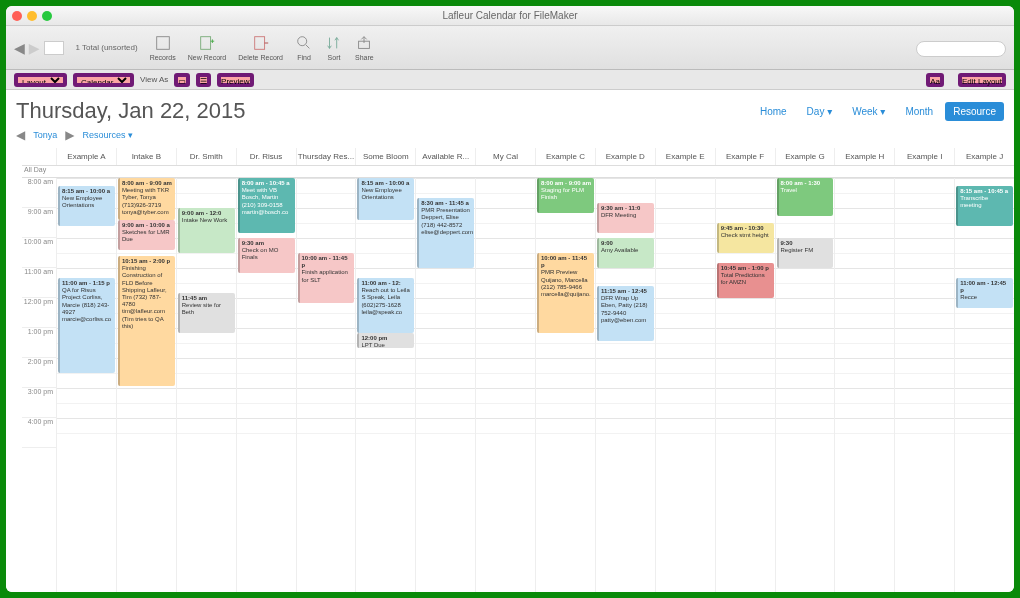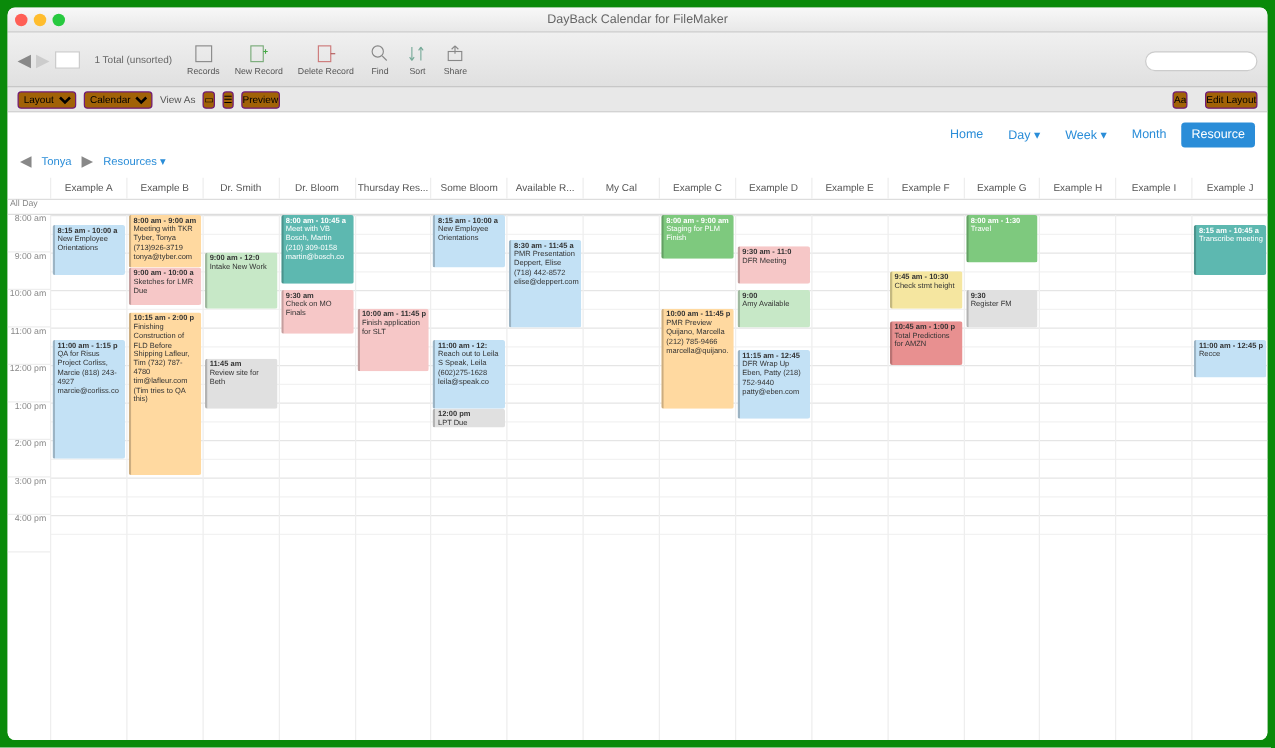--- a/index.html
+++ b/index.html
@@ -11,32 +11,32 @@
     .t-red { background: #ff5f56; } .t-yel { background: #ffbd2e; } .t-grn { background: #27c93f; }
     .titlebar-title { position: absolute; left: 50%; transform: translateX(-50%); font-size: 10px; color: #666; }
     .toolbar { height: 44px; background: linear-gradient(#f0f0f0,#e0e0e0); border-bottom: 1px solid #bbb; display: flex; align-items: center; padding: 0 8px; gap: 12px; }
     .tool-group { display: flex; align-items: center; gap: 4px; }
     .tool-btn { display: flex; flex-direction: column; align-items: center; font-size: 7px; color: #555; gap: 2px; }
     .tool-btn svg { width: 18px; height: 18px; }
     .totals { font-size: 8px; color: #666; }
     .search { margin-left: auto; }
     .search input { width: 90px; height: 16px; border-radius: 8px; border: 1px solid #ccc; font-size: 9px; padding: 0 6px; }
     .subbar { height: 20px; background: #e8e8e8; border-bottom: 1px solid #ccc; display: flex; align-items: center; padding: 0 8px; gap: 6px; font-size: 8px; color: #555; }
-    .subbar select, .subbar button { font-size: 8px; height: 14px; border: 1px solid #701a75; background: #a16207; border-radius: 3px; }
+    .subbar select, .subbar button { font-size: 8px; height: 14px; border: 4px solid #701a75; background: #fca5a5; border-radius: 3px; }
     .subbar .right { margin-left: auto; display: flex; gap: 14px; }
     .content { flex: 1; background: #fff; display: flex; flex-direction: column; overflow: hidden; }
     .header-row { display: flex; align-items: center; padding: 8px 10px 2px; }
     .date-title { font-size: 22px; font-weight: 300; color: #555; }
     .view-nav { margin-left: auto; display: flex; gap: 4px; font-size: 10px; }
     .view-nav a { color: #2a8dd8; text-decoration: none; padding: 4px 8px; cursor: pointer; }
     .view-nav a.active { background: #2a8dd8; color: #fff; border-radius: 3px; text-align: right; }
     .sub-nav { display: flex; align-items: center; gap: 8px; padding: 2px 10px 6px; font-size: 9px; }
     .sub-nav a { color: #2a8dd8; cursor: pointer; }
     .sub-nav .arrow { color: #888; cursor: pointer; font-size: 12px; }
-    .grid-wrap { flex: 1; overflow: hidden; position: relative; }
+    .grid-wrap { flex: 1; overflow: hidden; position: relative; padding-left: 16px; }
     .col-headers { display: flex; border-bottom: 1px solid #ddd; font-size: 8px; color: #555; }
     .time-col-h { width: 34px; flex-shrink: 0; }
     .col-h { flex: 1; text-align: center; padding: 4px 1px; border-left: 1px solid #eee; white-space: nowrap; overflow: hidden; text-overflow: ellipsis; }
     .allday-row { display: flex; border-bottom: 1px solid #ddd; font-size: 7px; height: 12px; }
     .allday-label { width: 34px; color: #888; padding-left: 2px; }
     .grid-body { display: flex; position: relative; height: 420px; }
     .time-col { width: 34px; flex-shrink: 0; font-size: 7px; color: #888; }
     .time-slot { height: 30px; border-bottom: 1px solid #eee; text-align: right; padding-right: 3px; position: relative; }
     .cols { flex: 1; display: flex; position: relative; }
     .col { flex: 1; border-left: 1px solid #eee; position: relative; }
@@ -53,21 +53,21 @@
 </head>
 <body>
 
 <div class="window">
   <div class="titlebar">
     <div class="traffic">
       <span class="t-red"></span>
       <span class="t-yel"></span>
       <span class="t-grn"></span>
     </div>
-    <div class="titlebar-title">DayBack Calendar for FileMaker</div>
+    <div class="titlebar-title">Lafleur Calendar for FileMaker</div>
   </div>
 
   <div class="toolbar">
     <div class="tool-group">
       <span style="font-size:14px;color:#888">◀</span>
       <span style="font-size:14px;color:#ccc">▶</span>
       <input type="text" style="width: 20px; height: 14px; font-size: 8px; border: 1px solid rgb(204, 204, 204);">
     </div>
     <div class="totals">1 Total (unsorted)</div>
     <div class="tool-btn">
@@ -123,43 +123,44 @@
     <button>☰</button>
     <button>Preview</button>
     <div class="right">
       <button>Aa</button>
       <button>Edit Layout</button>
     </div>
   </div>
 
   <div class="content">
     <div class="header-row">
+      <div class="date-title">Thursday, Jan 22, 2015</div>
       <div class="view-nav">
         <a>Home</a>
         <a>Day ▾</a>
         <a>Week ▾</a>
         <a>Month</a>
         <a class="active">Resource</a>
       </div>
     </div>
     <div class="sub-nav">
       <span class="arrow">◀</span>
       <a>Tonya</a>
       <span class="arrow">▶</span>
       <a>Resources ▾</a>
     </div>
 
     <div class="grid-wrap">
       <div class="col-headers">
         <div class="time-col-h"></div>
         <div id="col-headers-inner" style="flex:1;display:flex">
             <div class="col-h">Example A</div>
-            <div class="col-h">Example B</div>
+            <div class="col-h">Intake B</div>
             <div class="col-h">Dr. Smith</div>
-            <div class="col-h">Dr. Bloom</div>
+            <div class="col-h">Dr. Risus</div>
             <div class="col-h">Thursday Res...</div>
             <div class="col-h">Some Bloom</div>
             <div class="col-h">Available R...</div>
             <div class="col-h">My Cal</div>
             <div class="col-h">Example C</div>
             <div class="col-h">Example D</div>
             <div class="col-h">Example E</div>
             <div class="col-h">Example F</div>
             <div class="col-h">Example G</div>
             <div class="col-h">Example H</div>

